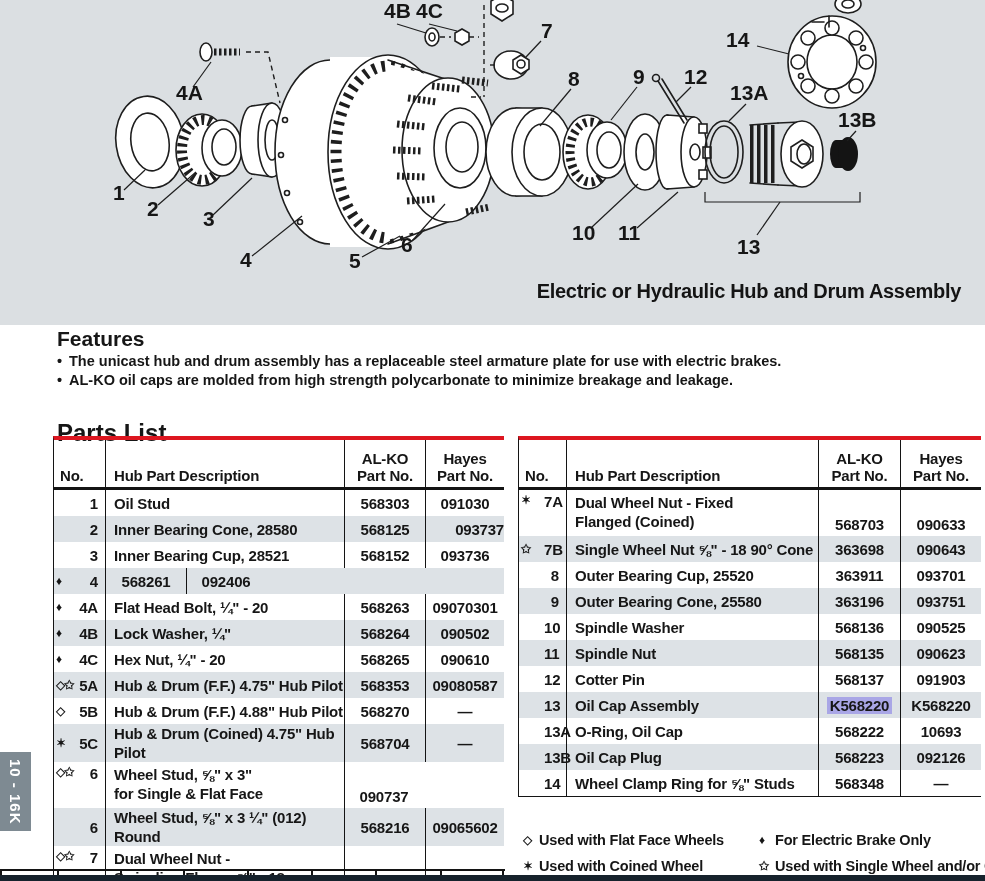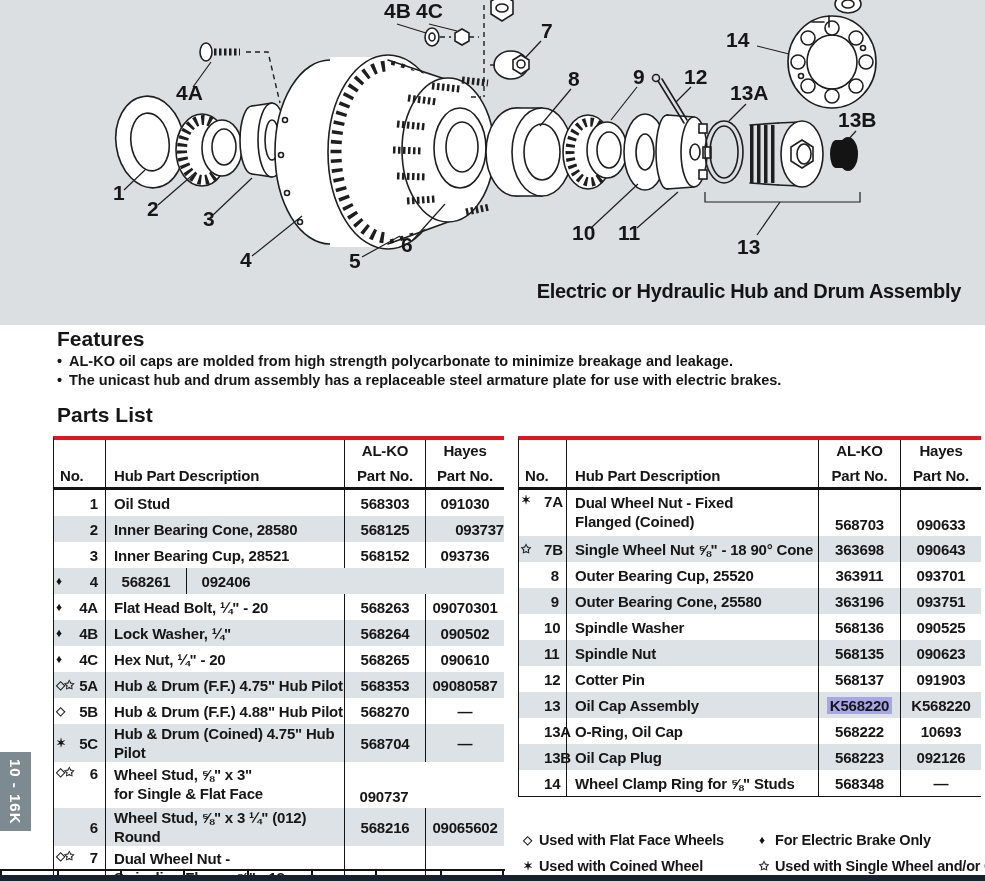--- a/index.html
+++ b/index.html
@@ -9,36 +9,36 @@
   .diagram{position:absolute;left:0;top:0;width:985px;height:325px;background:#dbdfe2;}
   .diagram svg{display:block}
   .diagram-title{position:absolute;right:24px;top:280px;font-size:20px;font-weight:700;
                  letter-spacing:-0.3px;color:#141414;}
   .lbl{font-family:"Liberation Sans",sans-serif;font-size:21px;font-weight:700;fill:#161616;}
   
   .features-title{position:absolute;left:57px;top:327px;font-size:21px;font-weight:700;}
   .bullets{position:absolute;left:57px;top:352px;font-size:14.5px;font-weight:700;line-height:19px;}
   .bullet-row{white-space:nowrap;}
   .bullet-glyph{display:inline-block;width:12px;}
-  .parts-title{position:absolute;left:57px;top:403px;font-size:21px;font-weight:700;}
+  .parts-title{position:absolute;left:57px;top:419px;font-size:24px;font-weight:700;}
   
   .tbl{position:absolute;top:436px;border-top:4px solid #dd1620;border-left:1.6px solid #141414;
        border-bottom:1.6px solid #141414;font-size:15px;font-weight:700;letter-spacing:-0.2px;}
   .tbl-left{left:53px;--w-no:52px;--w-desc:239px;--w-alko:81px;--w-hayes:78px;}
   .tbl-right{left:518px;--w-no:48px;--w-desc:252px;--w-alko:82px;--w-hayes:80px;}
   .thead{display:flex;height:47px;border-bottom:3px solid #141414;}
   .tr{display:flex;min-height:26px;}
   .tr.tall{min-height:46px;}
   .tr.shaded{background:#dde2e6;}
   .td{border-right:1.6px solid #141414;display:flex;align-items:center;box-sizing:border-box;}
   .c-no{width:var(--w-no);}
   .c-desc{width:var(--w-desc);padding-left:8px;}
   .c-alko{width:var(--w-alko);justify-content:center;}
   .c-hayes{width:var(--w-hayes);justify-content:center;}
-  .thead .td{align-items:flex-end;padding-bottom:3px;gap:8px;}
+  .thead .td{align-items:flex-end;padding-bottom:3px;}
   .thead .c-no{padding-left:6px;}
   .thead .c-alko,.thead .c-hayes{flex-direction:column;justify-content:flex-end;align-items:center;line-height:17px;}
   .sym{width:23px;font-size:12px;padding-left:2px;letter-spacing:-1px;flex:none;}
   .no{flex:1;text-align:right;padding-right:7px;}
   .desc-lines{line-height:19px;}
   .tall .td{align-items:flex-end;padding-bottom:3px;}
   .tall .c-no,.tall .c-desc{align-items:flex-start;padding-top:3px;}
   .hl{background:#a9a6e6;padding:0 3px;}
   
   .legend{position:absolute;left:523px;top:832px;display:grid;grid-template-columns:236px auto;
@@ -266,22 +266,22 @@
         <text class="lbl" x="730" y="100">13A</text>
         <text class="lbl" x="838" y="127">13B</text>
         <text class="lbl" x="726" y="47">14</text>
       </g>
     </svg>
     <div class="diagram-title">Electric or Hydraulic Hub and Drum Assembly</div>
   </div>
 
   <div class="features-title">Features</div>
   <div class="bullets">
+    <div class="bullet-row"><span class="bullet-glyph">•</span><span>The unicast hub and drum assembly has a replaceable steel armature plate for use with electric brakes.</span></div>
     <div class="bullet-row"><span class="bullet-glyph">•</span><span>AL-KO oil caps are molded from high strength polycarbonate to minimize breakage and leakage.</span></div>
-    <div class="bullet-row"><span class="bullet-glyph">•</span><span>The unicast hub and drum assembly has a replaceable steel armature plate for use with electric brakes.</span></div>
   </div>
 
   <div class="parts-title">Parts List</div>
 
   <div class="tbl tbl-left">
     <div class="thead">
       <div class="td c-no">
           <span>No.</span>
         </div>
       <div class="td c-desc">

